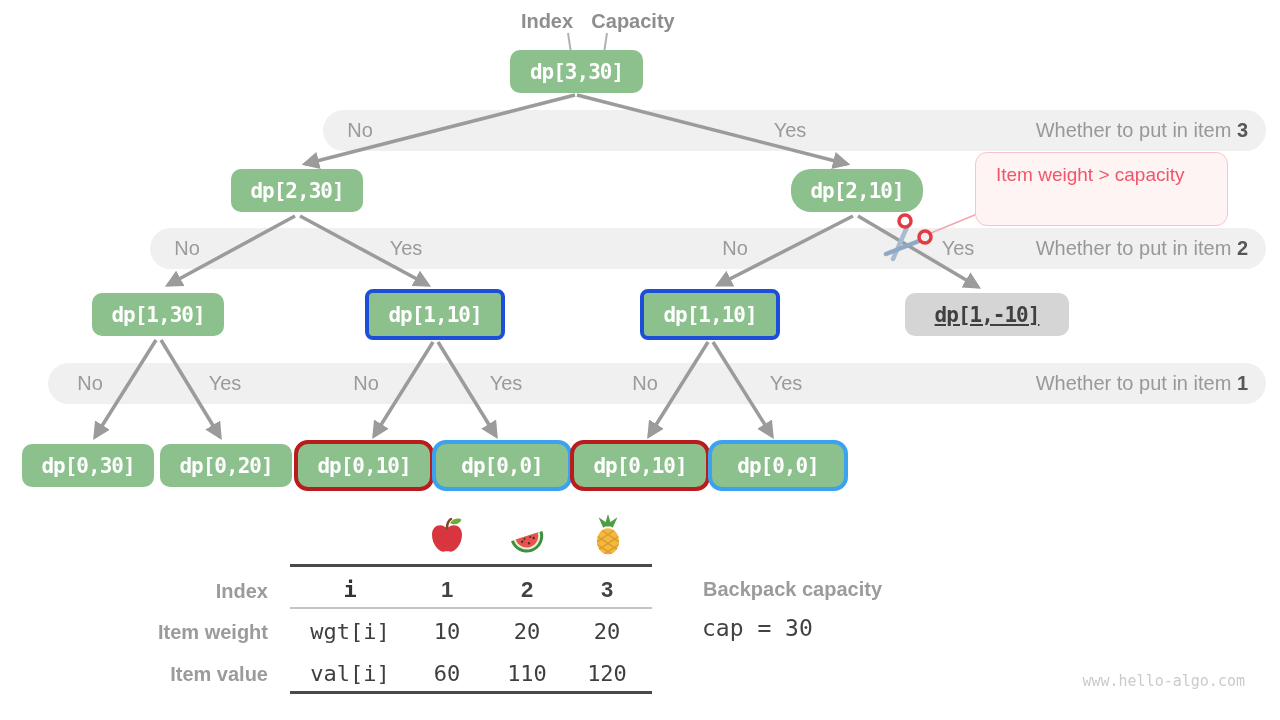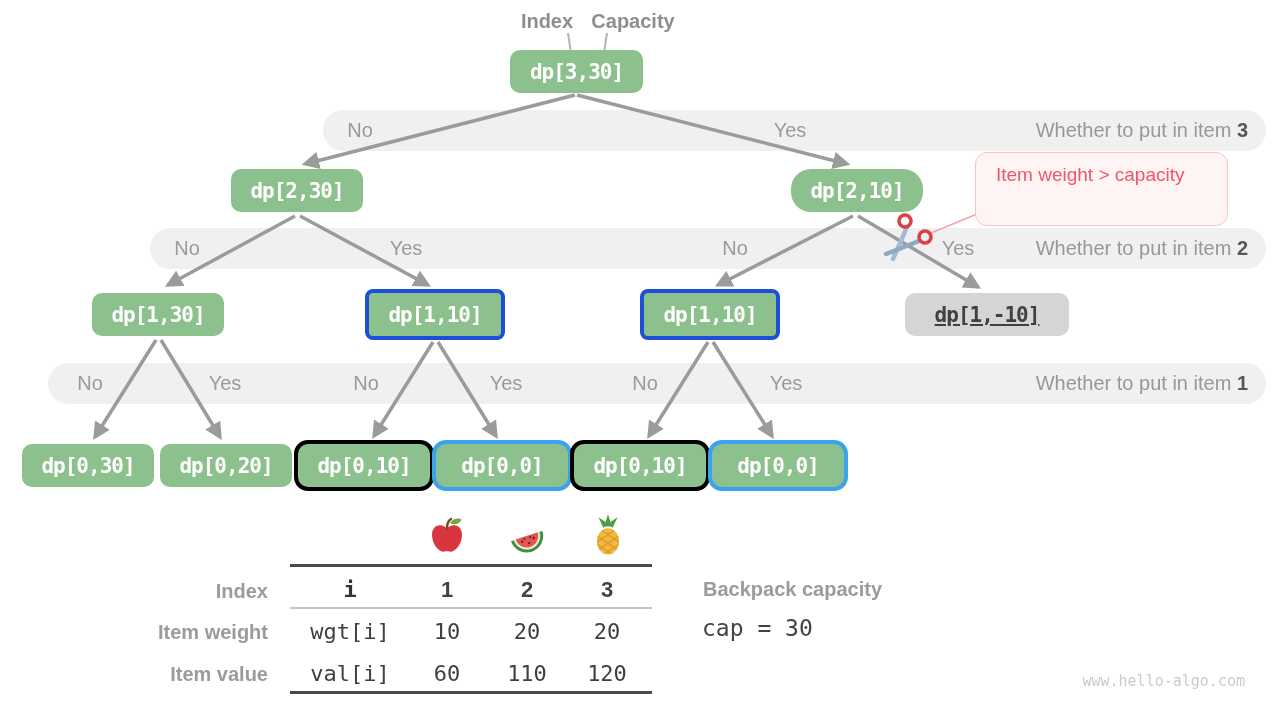--- a/index.html
+++ b/index.html
@@ -8,21 +8,21 @@
   
   .band{position:absolute;height:41px;background:#f0f0f0;border-radius:21px;z-index:1;}
   .bl{position:absolute;top:0;line-height:41px;font-size:20px;color:#9a9a9a;transform:translateX(-50%);white-space:nowrap;}
   .bq{position:absolute;top:0;line-height:41px;font-size:20px;color:#98989b;white-space:nowrap;text-align:right;}
   .bq b{color:#57575a;font-weight:700;}
   
   .node{position:absolute;height:43px;border-radius:10px;background:#8cc08c;color:#fff;
         display:flex;align-items:center;justify-content:center;z-index:3;
         font-family:"DejaVu Sans Mono",monospace;font-size:21px;font-weight:700;letter-spacing:-1px;}
   .node.b-orange{border:4px solid #1d4ed8;border-radius:8px;}
-  .node.b-purple{border:4px solid #000000;border-radius:14px;}
+  .node.b-purple{border:4px solid #b91c1c;border-radius:14px;}
   .node.b-blue{border:4px solid #3ba3ee;border-radius:14px;}
   .node.gray{background:#d5d5d5;color:#404040;text-decoration:underline;}
   
   .hlabel{position:absolute;transform:translateX(-50%);font-size:20px;font-weight:700;color:#8e8e8e;z-index:3;white-space:nowrap;}
   
   #overlay{position:absolute;left:0;top:0;z-index:2;pointer-events:none;}
   .edge{stroke:#9b9b9b;stroke-width:3.5;}
   .ptr{stroke:#b3b3b3;stroke-width:2;}
   
   .pruning{position:absolute;left:975px;top:152px;width:253px;height:74px;background:#fef4f4;

